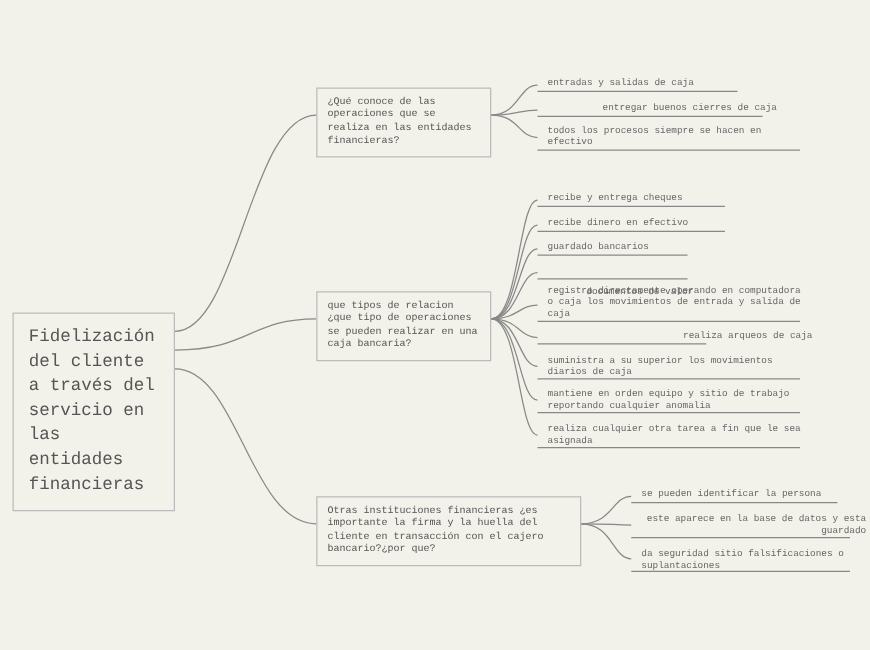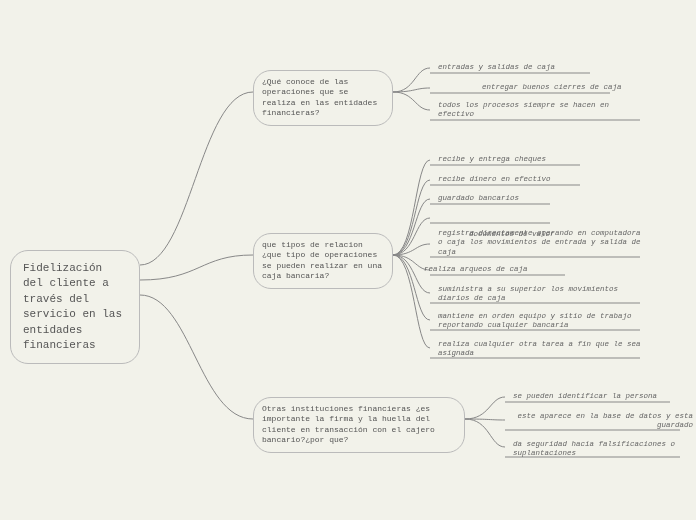--- a/index.html
+++ b/index.html
@@ -15,36 +15,35 @@
   }
   svg.connectors {
     position: absolute;
     top: 0; left: 0;
     width: 696px; height: 520px;
     pointer-events: none;
   }
   .node {
     position: absolute;
     border: 1px solid #bbb;
-    border-radius: 18px;
+    border-radius: 0;
     background: transparent;
     padding: 6px 8px;
     line-height: 1.3;
   }
   .root {
-    font-size: 11px;
+    font-size: 14px;
     line-height: 1.4;
     padding: 10px 12px;
   }
   .leaf {
     position: absolute;
     font-size: 7.5px;
     line-height: 1.25;
     color: #666;
-    font-style: italic;
   }
 </style>
 </head>
 <body>
 
 <svg class="connectors">
 
   <path d="M 140 265 C 190 265, 200 92, 253 92" stroke="#888" fill="none" stroke-width="1"></path>
 
   <path d="M 140 280 C 200 280, 200 255, 253 255" stroke="#888" fill="none" stroke-width="1"></path>
@@ -97,23 +96,23 @@
 <div class="leaf" style="left:438px; top:101px; width:210px;"><span>todos los procesos siempre se hacen en efectivo</span></div>
 
 <div class="node" style="left:253px; top:233px; width:140px;">
   <span>que tipos de relacion ¿que tipo de operaciones se pueden realizar en una caja bancaria?</span>
 </div>
 <div class="leaf" style="left:438px; top:155px; width:200px;"><span>recibe y entrega cheques</span></div>
 <div class="leaf" style="left:438px; top:175px; width:200px;"><span>recibe dinero en efectivo</span></div>
 <div class="leaf" style="left:438px; top:194px; width:200px;"><span>guardado bancarios</span></div>
 <div class="leaf" style="left:438px; top:230px; width:200px;margin-left:31px;"><span>documentos de valor</span></div>
 <div class="leaf" style="left:438px; top:229px; width:210px;"><span>registra directamente operando en computadora o caja los movimientos de entrada y salida de caja</span></div>
-<div class="leaf" style="left:424px; top:265px; width:200px;"><span>realiza arqueos de caja</span></div>
+<div class="leaf" style="left:450px; top:265px; width:200px;text-align:right;"><span>realiza arqueos de caja</span></div>
 <div class="leaf" style="left:438px; top:285px; width:210px;"><span>suministra a su superior los movimientos diarios de caja</span></div>
-<div class="leaf" style="left:438px; top:312px; width:210px;"><span>mantiene en orden equipo y sitio de trabajo reportando cualquier bancaria</span></div>
+<div class="leaf" style="left:438px; top:312px; width:210px;"><span>mantiene en orden equipo y sitio de trabajo reportando cualquier anomalia</span></div>
 <div class="leaf" style="left:438px; top:340px; width:210px;"><span>realiza cualquier otra tarea a fin que le sea asignada</span></div>
 
 <div class="node" style="left:253px; top:397px; width:212px;">
   <span>Otras instituciones financieras ¿es importante la firma y la huella del cliente en transacción con el cajero bancario?¿por que?</span>
 </div>
 <div class="leaf" style="left:513px; top:392px; width:180px;"><span>se pueden identificar la persona</span></div>
 <div class="leaf" style="left:513px; top:412px; width:180px;text-align:right;"><span>este aparece en la base de datos y esta guardado</span></div>
-<div class="leaf" style="left:513px; top:440px; width:180px;"><span>da seguridad hacia falsificaciones o suplantaciones</span></div>
+<div class="leaf" style="left:513px; top:440px; width:180px;"><span>da seguridad sitio falsificaciones o suplantaciones</span></div>
 
 </body></html>

